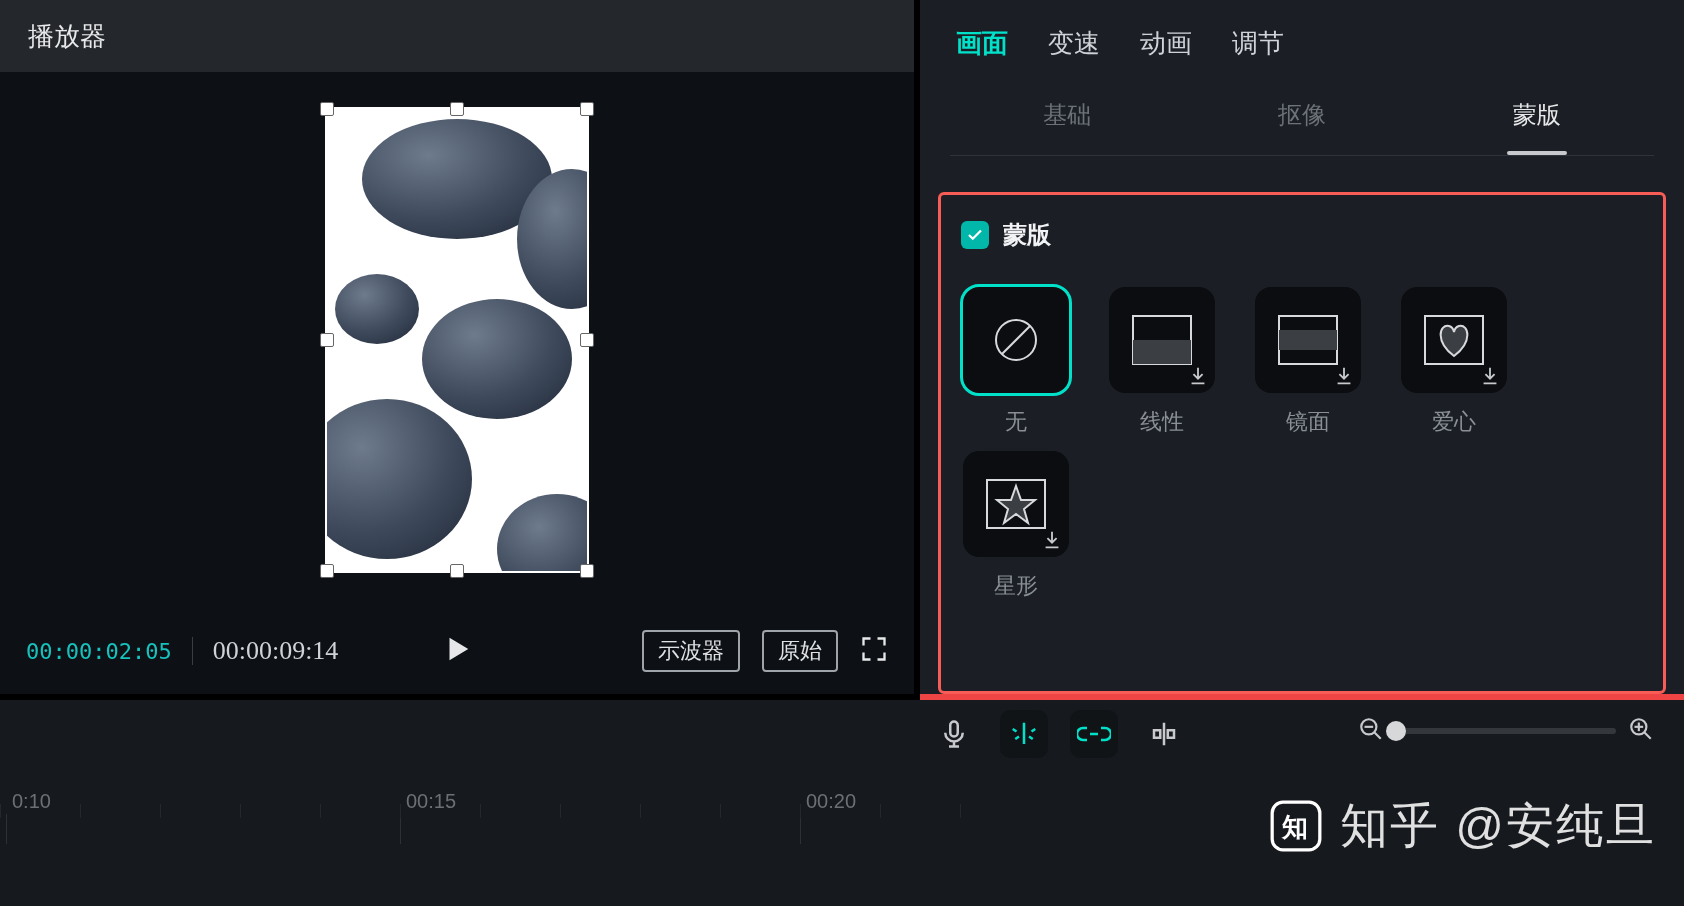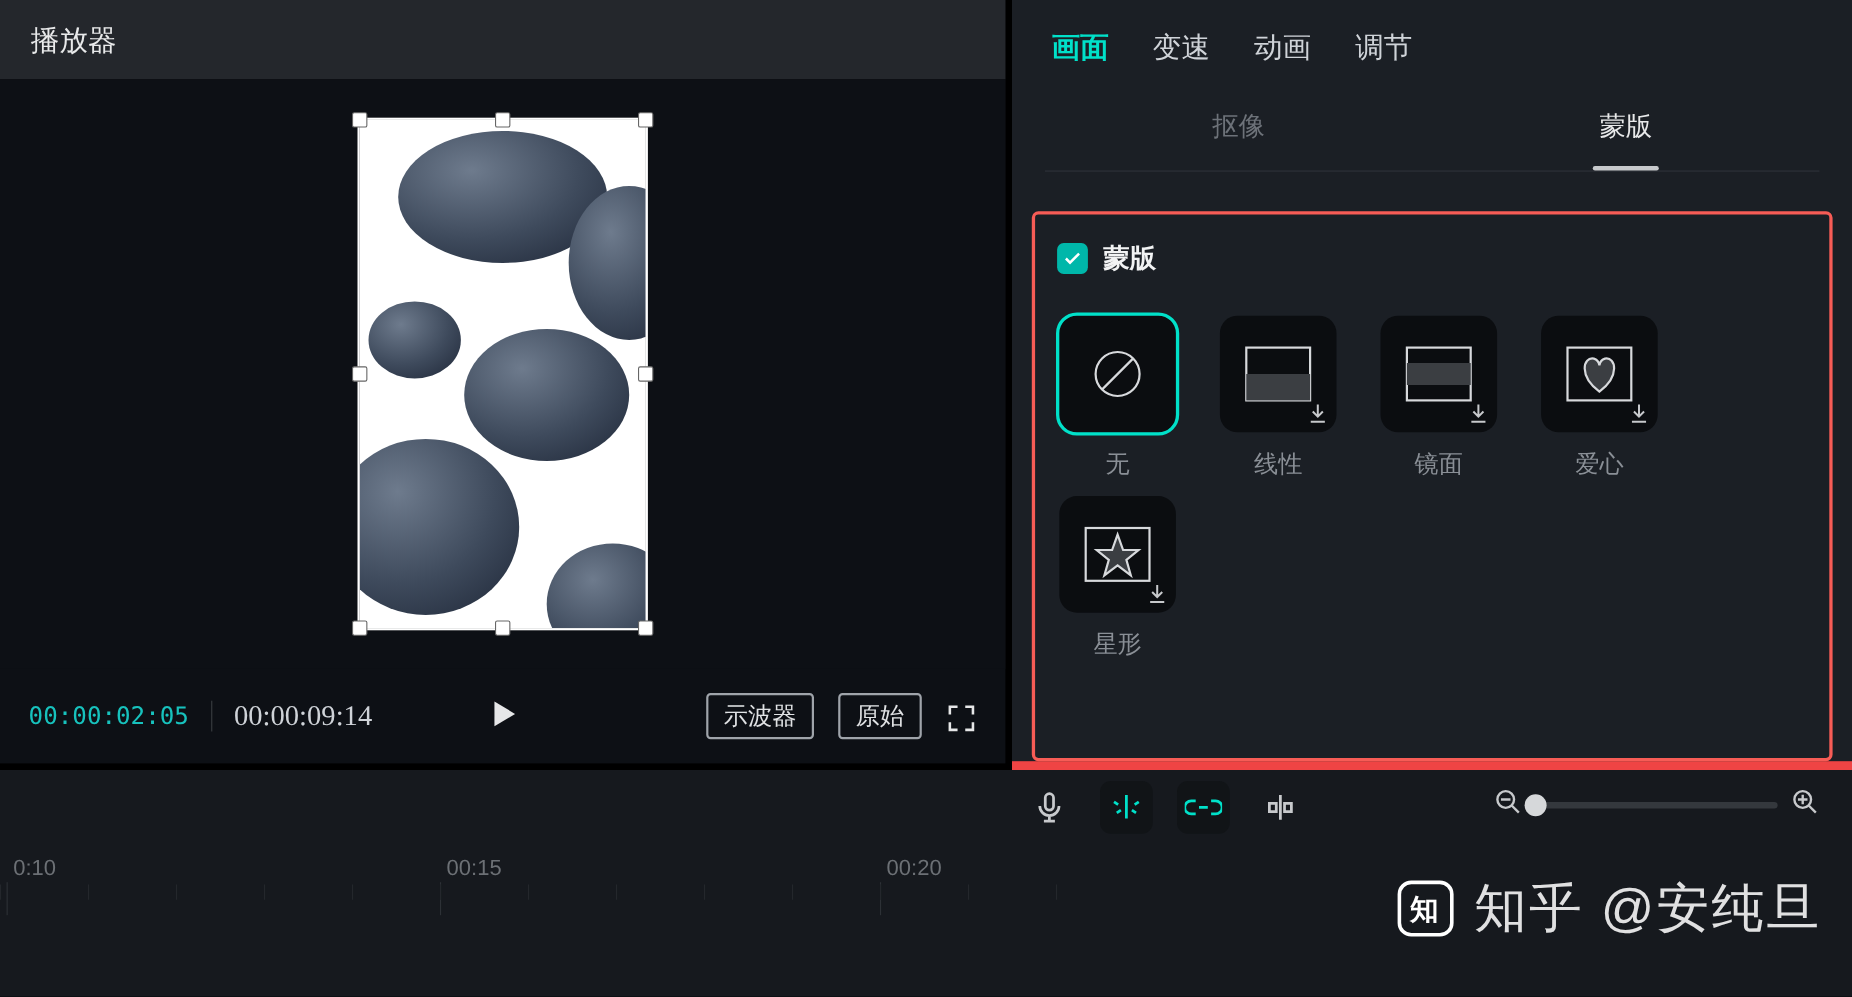--- a/index.html
+++ b/index.html
@@ -63,34 +63,34 @@
     position: relative;
   }
   .time-current { color:#17c2bd; font-size:22px; font-family:monospace; }
   .time-sep { width:1px; height:28px; background:#3a3d41; margin:0 6px; }
   .time-total { color:#cfd3d8; font-size:26px; font-family:Liberation Serif, serif; }
   .play-btn {
     position:absolute; left:50%; transform:translateX(-50%);
     color:#e8e9ea; cursor:pointer;
   }
   .player-right {
-    margin-left:auto; display:flex; align-items:flex-end; gap:22px;
+    margin-left:auto; display:flex; align-items:center; gap:22px;
   }
   .pill {
     border:2px solid #9fa4aa; border-radius:4px;
     padding: 4px 14px; font-size:22px; color:#e0e2e4;
     cursor:pointer;
   }
   .fs-icon { cursor:pointer; }
 
   
   .inspector {
     grid-column: 2; grid-row: 1;
     background: #1b1f25;
-    border-bottom: 8px solid #ef4444;
+    border-bottom: 6px solid #ef4444;
     display:flex; flex-direction:column;
     padding: 8px 0 0 0;
   }
   .main-tabs {
     display:flex; gap:40px;
     padding: 18px 36px 28px 36px;
     font-size:26px;
   }
   .main-tab { color:#cfd3d8; cursor:pointer; }
   .main-tab.active { color:#00e1c9; font-weight:600; }
@@ -185,21 +185,21 @@
     position:relative;
   }
   .zoom-thumb {
     position:absolute; left:0; top:50%; transform:translate(-50%,-50%);
     width:20px; height:20px; border-radius:50%; background:#d6d8da;
   }
   .ruler {
     position:absolute; left:0; right:0; top:78px; height:60px;
     color:#6c7075; font-size:20px;
   }
-  .tick { position:absolute; top:0; }
+  .tick { position:absolute; top:12px; }
   .tick::before{
     content:""; position:absolute; left:0; top:24px;
     width:1px; height:30px; background:#2d3136;
   }
   .tick-label { position:relative; left:6px; }
   .minor { position:absolute; top:26px; width:1px; height:14px; background:#24272c; }
 
   .watermark {
     position:absolute; right:28px; bottom:48px;
     font-size:48px; color:#ffffffdd; font-weight:500;
@@ -266,20 +266,21 @@
   </div>
 
   <div class="inspector">
     <div class="main-tabs">
       <div class="main-tab active">画面</div>
       <div class="main-tab">变速</div>
       <div class="main-tab">动画</div>
       <div class="main-tab">调节</div>
     </div>
     <div class="sub-tabs">
+      <div class="sub-tab">基础</div>
       <div class="sub-tab">抠像</div>
       <div class="sub-tab active">蒙版</div>
     </div>
 
     <div class="mask-section">
       <div class="mask-check">
         <div class="checkbox">
           <svg width="18" height="18" viewBox="0 0 24 24">
               <path d="M4 12 L9 17 L20 6" fill="none" stroke="#fff" stroke-width="3"></path>
             </svg>

